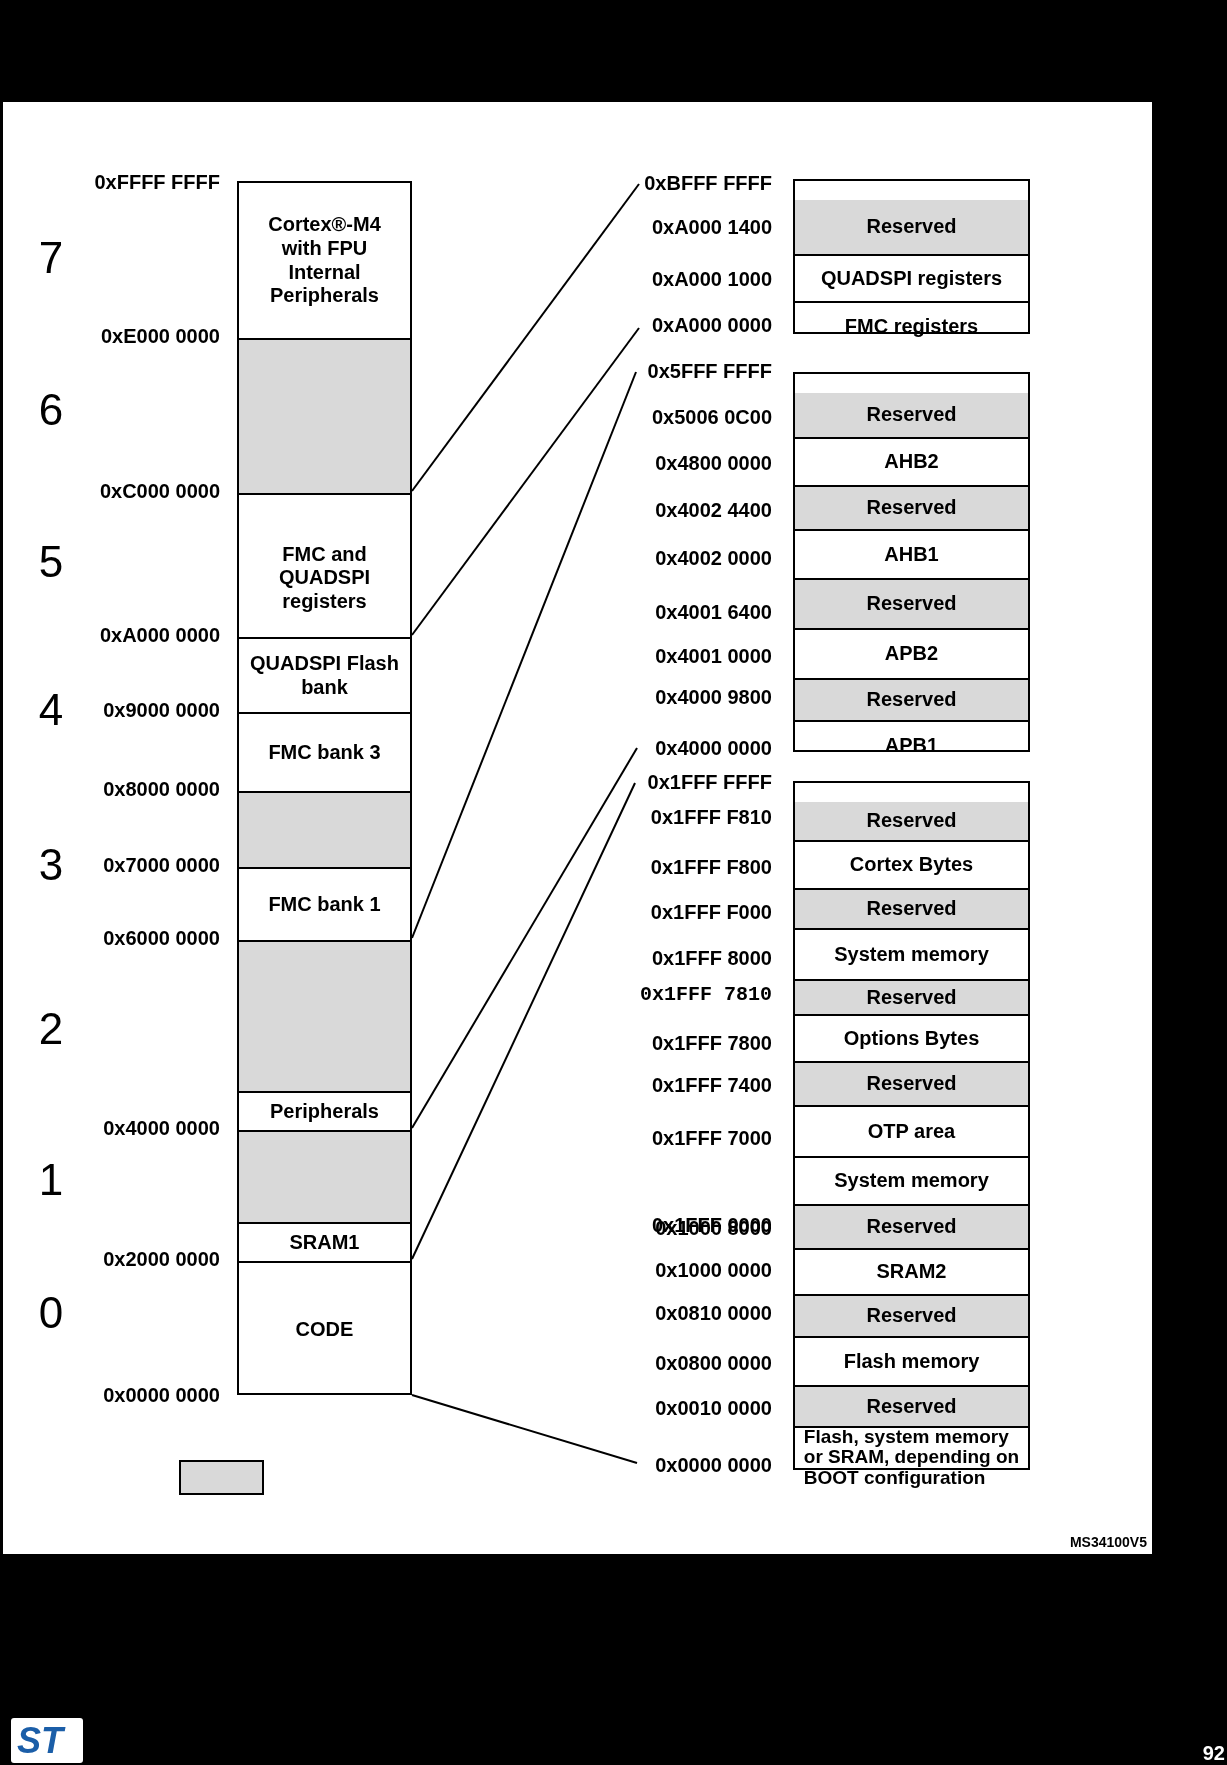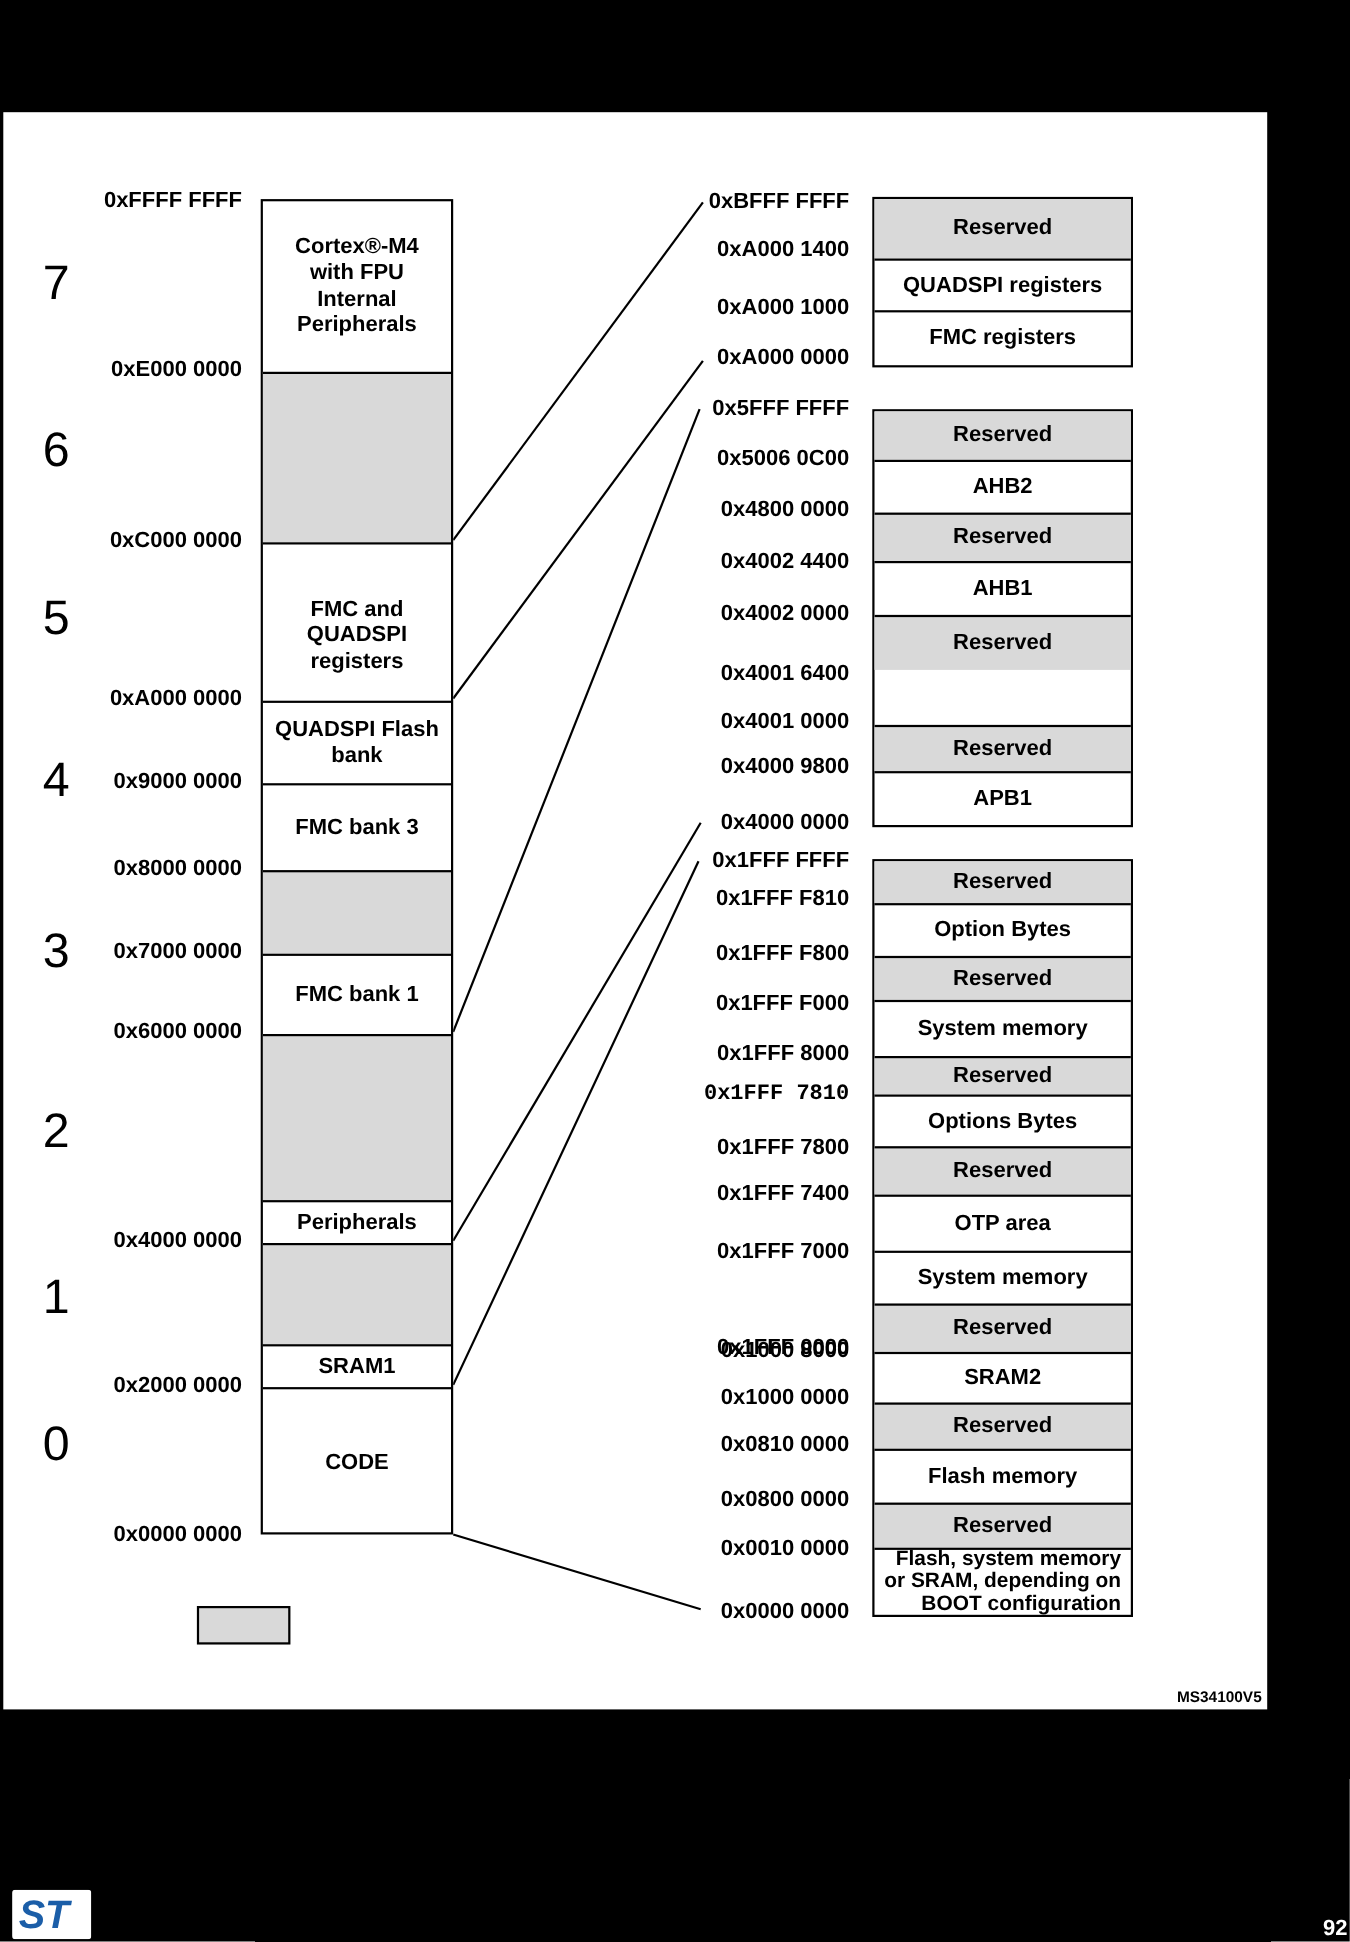--- a/index.html
+++ b/index.html
@@ -30,24 +30,25 @@
   .block{
     position:absolute;
     border:2px solid #000;
     box-sizing:border-box;
     background:#fff;
   }
   .row{
     position:absolute;left:0;right:0;
     box-sizing:border-box;
     display:flex;align-items:center;justify-content:center;
-    text-align:right;
+    text-align:left;
     font-size:20px;font-weight:700;color:#000;
     line-height:1.08;
     white-space:pre-line;
+    margin-top:19px;
   }
   .row.bt{border-top:2px solid #000;}
   .gray{background:#d9d9d9;}
   .seg{
     position:absolute;left:0;right:0;
     box-sizing:border-box;
     display:flex;align-items:center;justify-content:center;
     text-align:center;
     font-size:20px;font-weight:700;color:#000;
     line-height:1.18;
@@ -136,26 +137,27 @@
         <div class="row gray" style="top: 0px; height: 54px;">Reserved</div>
         <div class="row bt" style="top: 54px; height: 47px;">QUADSPI registers</div>
         <div class="row bt" style="top: 101px; height: 50px;">FMC registers</div>
       </div>
       <div class="block" style="left: 790px; top: 270px; width: 237px; height: 380px;">
         <div class="row gray" style="top: 0px; height: 44px;">Reserved</div>
         <div class="row bt" style="top: 44px; height: 48px;">AHB2</div>
         <div class="row gray bt" style="top: 92px; height: 44px;">Reserved</div>
         <div class="row bt" style="top: 136px; height: 49px;">AHB1</div>
         <div class="row gray bt" style="top: 185px; height: 50px;">Reserved</div>
+        <div class="row bt" style="top: 235px; height: 50px;">APB2</div>
         <div class="row gray bt" style="top: 285px; height: 42px;">Reserved</div>
         <div class="row bt" style="top: 327px; height: 49px;">APB1</div>
       </div>
       <div class="block" style="left: 790px; top: 679px; width: 237px; height: 689px;">
         <div class="row gray" style="top: 0px; height: 38px;">Reserved</div>
-        <div class="row bt" style="top: 38px; height: 48px;">Option Bytes</div>
+        <div class="row bt" style="top: 38px; height: 48px;">Cortex Bytes</div>
         <div class="row gray bt" style="top: 86px; height: 40px;">Reserved</div>
         <div class="row bt" style="top: 126px; height: 51px;">System memory</div>
         <div class="row gray bt" style="top: 177px; height: 35px;">Reserved</div>
         <div class="row bt" style="top: 212px; height: 47px;">Options Bytes</div>
         <div class="row gray bt" style="top: 259px; height: 44px;">Reserved</div>
         <div class="row bt" style="top: 303px; height: 51px;">OTP area</div>
         <div class="row bt" style="top: 354px; height: 48px;">System memory</div>
         <div class="row gray bt" style="top: 402px; height: 44px;">Reserved</div>
         <div class="row bt" style="top: 446px; height: 46px;">SRAM2</div>
         <div class="row gray bt" style="top: 492px; height: 42px;">Reserved</div>

